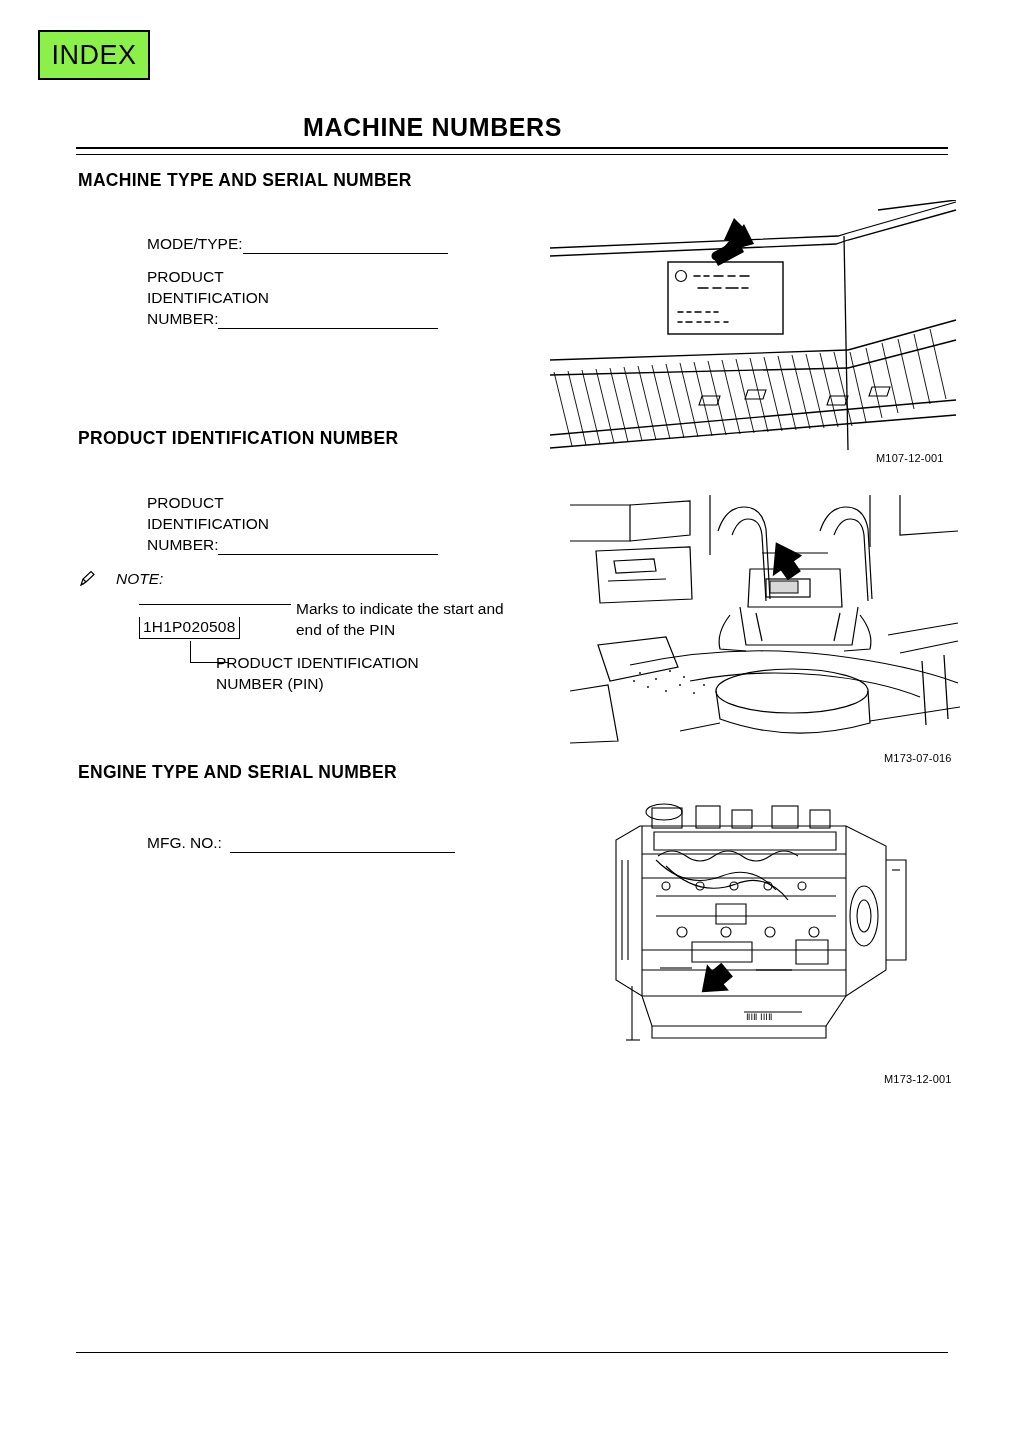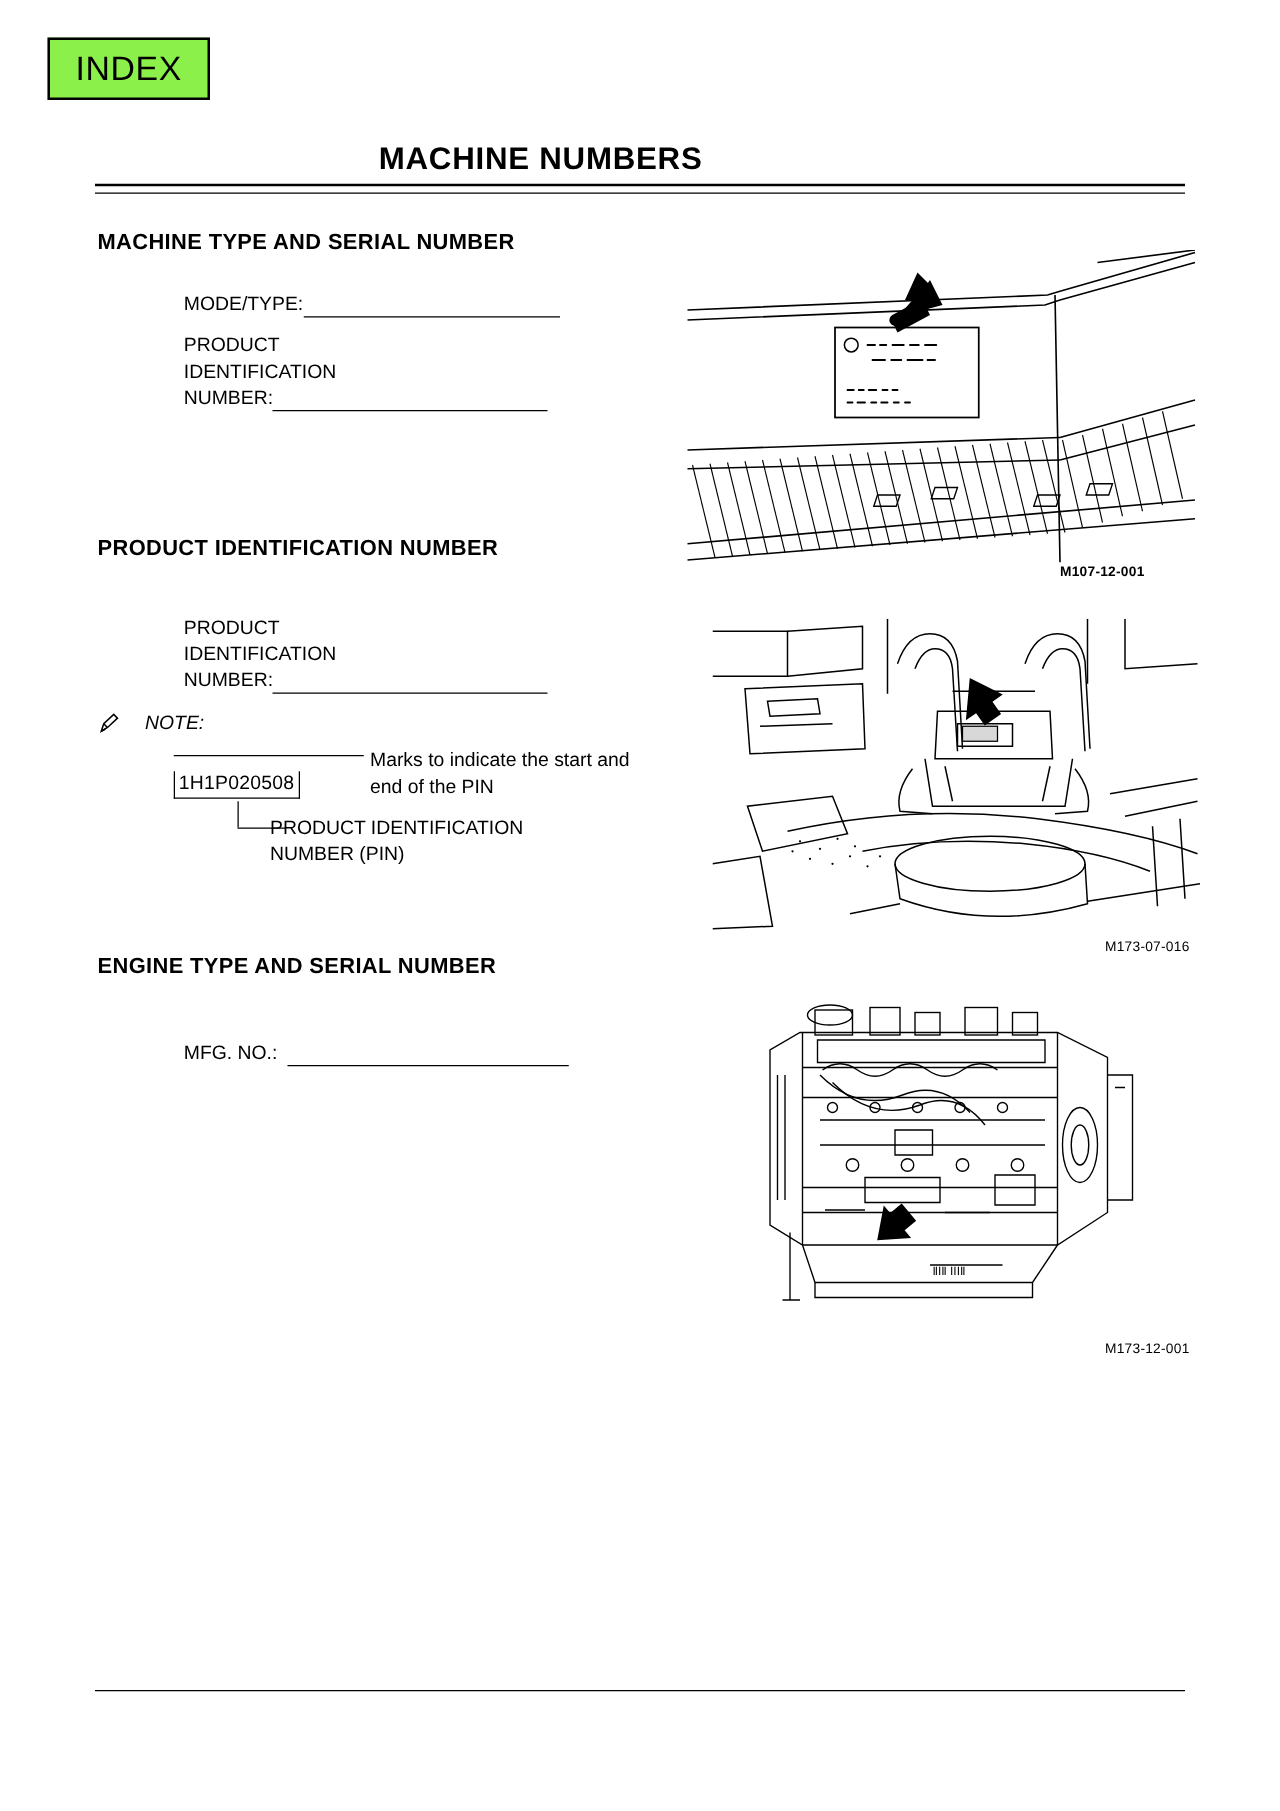--- a/index.html
+++ b/index.html
@@ -14,21 +14,21 @@
     font-family: "Liberation Sans", sans-serif;
     color: #000000;
     overflow: hidden;
   }
 
   
   .index-tab {
     position: absolute;
     left: 38px;
     top: 30px;
-    width: 130px;
+    width: 112px;
     height: 50px;
     background: #8cf04a;
     border: 2px solid #000;
     box-sizing: border-box;
     display: flex;
     align-items: center;
     justify-content: center;
     font-size: 27px;
     letter-spacing: 0.5px;
   }
@@ -174,21 +174,21 @@
 </head>
 <body>
 
 <div class="index-tab">
   <span>INDEX</span>
 </div>
 
 <div class="page-title">MACHINE NUMBERS</div>
 <div class="rule-double top"></div>
 
-<div class="section-heading" style="left:78px; top:170px;margin-top:13px;">MACHINE TYPE AND SERIAL NUMBER</div>
+<div class="section-heading" style="left:78px; top:170px;">MACHINE TYPE AND SERIAL NUMBER</div>
 
 <div class="field-block" style="left:132px; top:233px;">
   <div class="field-line">
     <span>MODE/TYPE:</span><span class="blank" style="width:205px;"></span>
   </div>
   <div class="field-line" style="margin-top:12px;">
     <span>PRODUCT</span>
   </div>
   <div class="field-line">
     <span>IDENTIFICATION</span>
@@ -260,21 +260,21 @@
     </g>
 
     <g fill="#000">
       <path d="M186 18 L176 40 L182 40 L168 56 L190 46 L186 50 L196 28 Z"></path>
       <path d="M166 58 L192 44 L196 52 L170 66 Z"></path>
     </g>
     <path d="M168 56 L194 42" stroke="#000" stroke-width="9" stroke-linecap="round"></path>
     <path d="M196 24 L176 52 L206 44 Z" fill="#000"></path>
   </svg>
 </div>
-<div class="fig-caption" style="left:848px; top:452px;font-weight:bold;">M107-12-001</div>
+<div class="fig-caption" style="left:876px; top:452px;">M107-12-001</div>
 
 <div class="section-heading" style="left:78px; top:428px;">PRODUCT IDENTIFICATION NUMBER</div>
 
 <div class="field-block" style="left:132px; top:492px;">
   <div class="field-line">
     <span>PRODUCT</span>
   </div>
   <div class="field-line">
     <span>IDENTIFICATION</span>
   </div>

